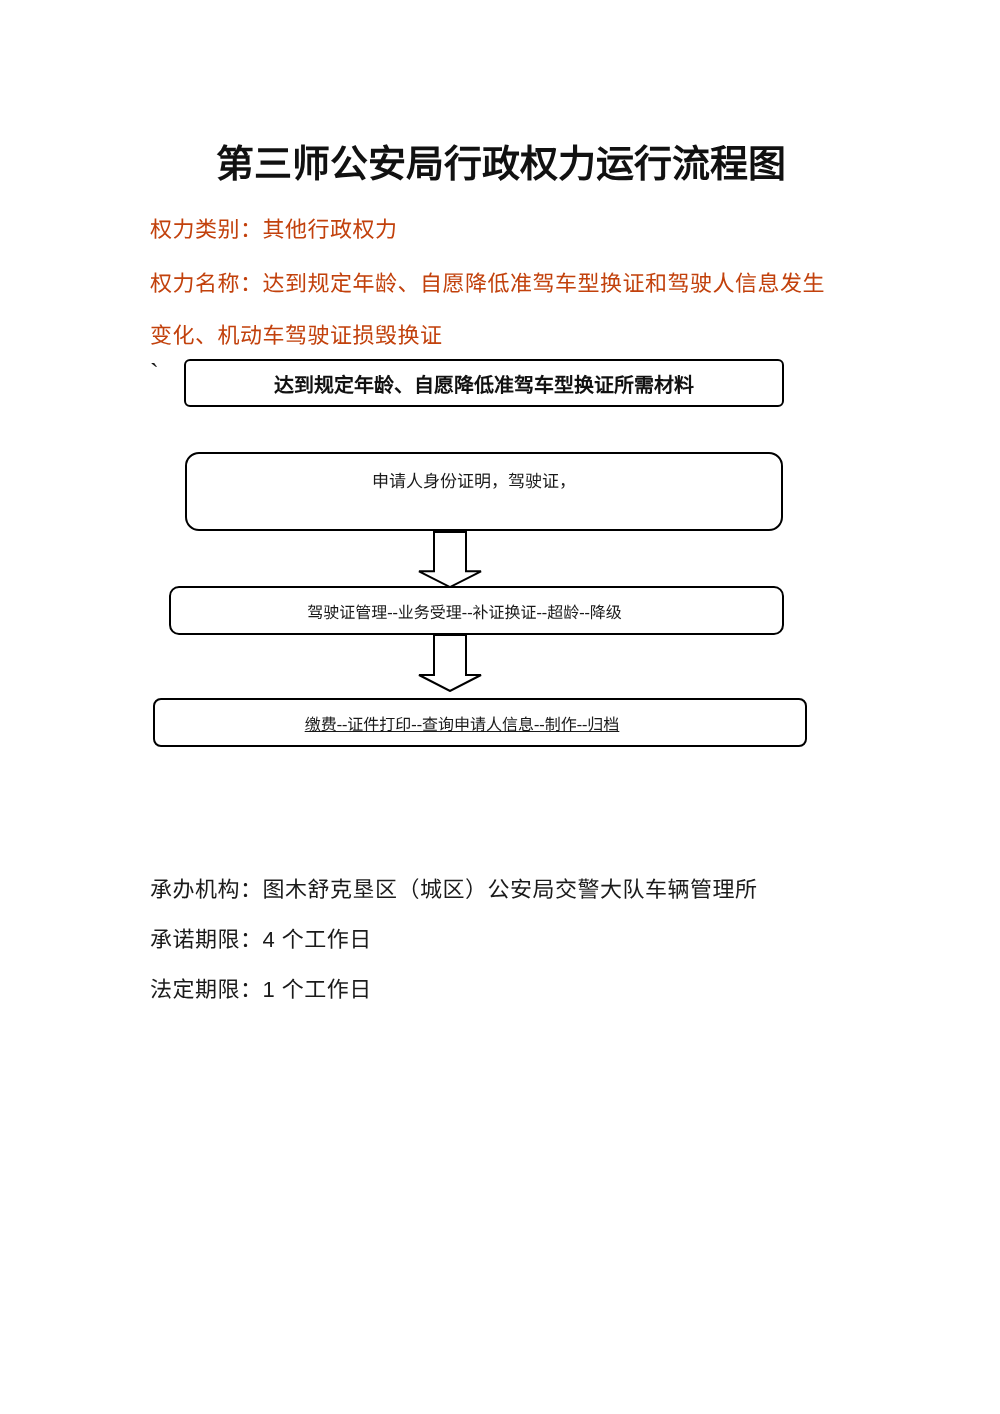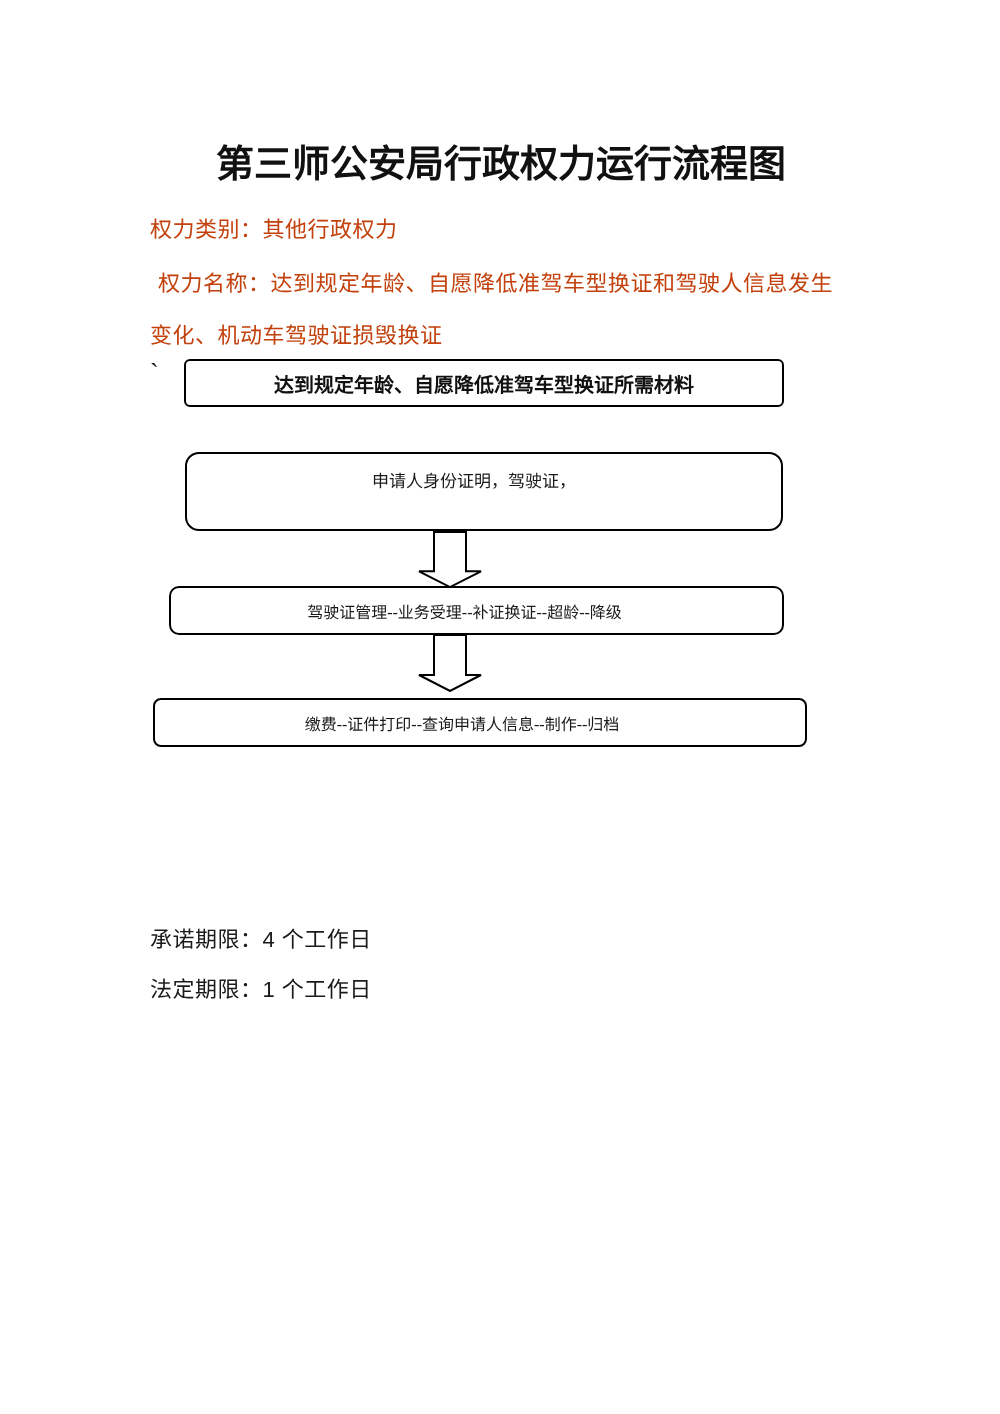--- a/index.html
+++ b/index.html
@@ -31,21 +31,21 @@
   }
   .meta-line {
     position: absolute;
     left: 150px;
     font-size: 22px;
     letter-spacing: 0.5px;
     white-space: nowrap;
     color: #c2410c;
   }
   .meta-category { top: 211px; }
-  .meta-name-1   { top: 265px; margin-left: 8px; }
+  .meta-name-1   { top: 265px; }
   .meta-name-2   { top: 317px; }
   .stray-mark {
     position: absolute;
     left: 150px;
     top: 358px;
     font-size: 26px;
     font-family: "Liberation Serif", serif;
     color: #1a1a1a;
   }
   .flow-box {
@@ -83,20 +83,21 @@
     border-radius: 10px;
     padding-right: 24px;
     font-size: 16px;
   }
   .box-archive {
     left: 153px; top: 698px;
     width: 654px; height: 49px;
     border-radius: 8px;
     padding-right: 36px;
     font-size: 16px;
+    text-decoration: underline;
   }
   .down-arrow {
     position: absolute;
     left: 418px;
     width: 64px;
   }
   .arrow-1 { top: 531px; height: 57px; }
   .arrow-2 { top: 634px; height: 58px; }
   .footer-line {
     position: absolute;
@@ -142,18 +143,19 @@
   </div>
 
   <svg class="down-arrow arrow-2" viewBox="0 0 64 58" preserveAspectRatio="none">
     <polygon points="16,1 48,1 48,41 63,41 32,57 1,41 16,41" fill="#ffffff" stroke="#000000" stroke-width="2" stroke-linejoin="miter"></polygon>
   </svg>
 
   <div class="flow-box box-archive">
     <span>缴费--证件打印--查询申请人信息--制作--归档</span>
   </div>
 
+  <div class="footer-line footer-agency">承办机构：图木舒克垦区（城区）公安局交警大队车辆管理所</div>
 
   <div class="footer-line footer-promise">承诺期限：4 个工作日</div>
 
   <div class="footer-line footer-legal">法定期限：1 个工作日</div>
 
 </div>
 
 </body></html>

